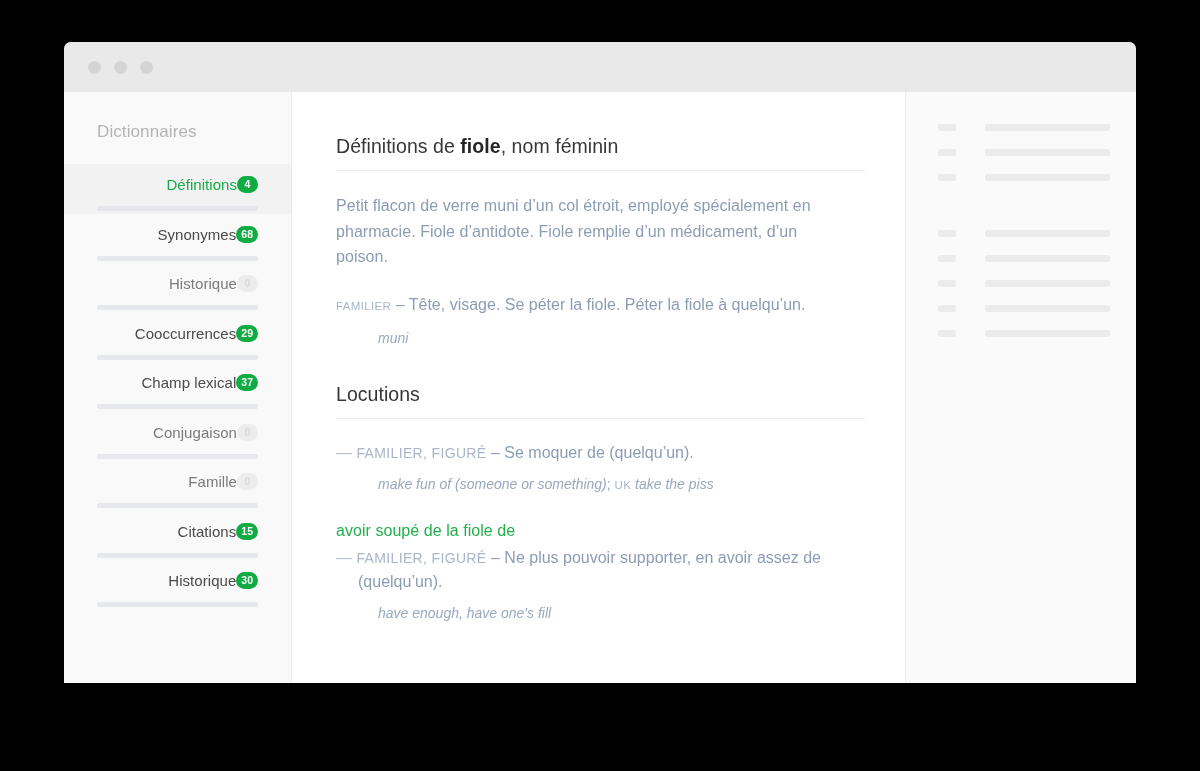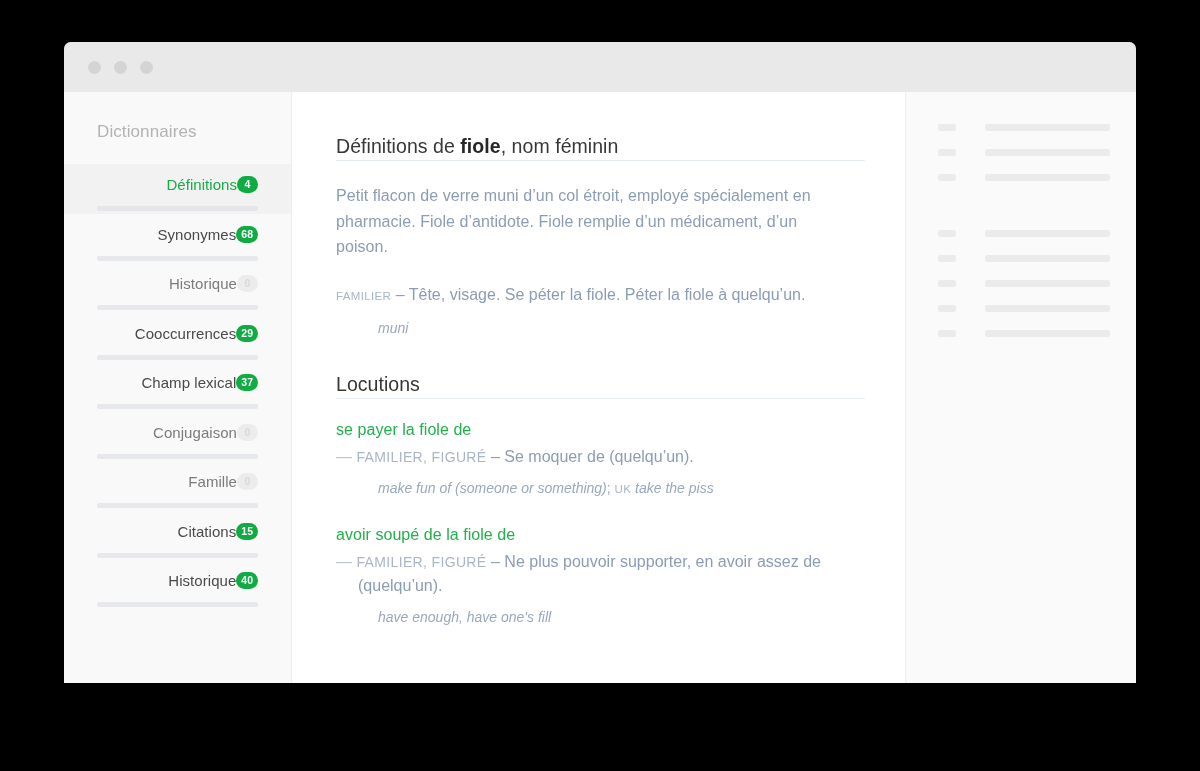--- a/index.html
+++ b/index.html
@@ -134,21 +134,21 @@
     background: #ffffff;
     padding: 30px 40px 0 44px;
     box-sizing: border-box;
     overflow: hidden;
   }
 
   .section-title {
     font-size: 19.5px;
     color: #373737;
     font-weight: 400;
-    padding-bottom: 2px;
+    padding-bottom: 12px;
     border-bottom: 1px solid #e7ecf3;
     letter-spacing: 0.05px;
   }
   .section-title b { font-weight: 700; color: #262626; }
 
   .def-block {
     margin-top: 22px;
   }
   .def-text {
     font-size: 16px;
@@ -321,21 +321,21 @@
           <div class="nav-row">
             <span class="nav-label">Citations</span>
             <span class="badge">15</span>
           </div>
           <div class="nav-underline"></div>
         </div>
 
         <div class="nav-item">
           <div class="nav-row">
             <span class="nav-label">Historique</span>
-            <span class="badge">40</span>
+            <span class="badge">30</span>
           </div>
           <div class="nav-underline"></div>
         </div>
       </nav>
 
       <main class="main">
 
         <h1 class="section-title"><span>Définitions de </span><b>fiole</b><span>, nom féminin</span></h1>
 
         <div class="def-block">
@@ -346,21 +346,20 @@
           <div class="def-line-2"><span class="smallcaps">FAMILIER</span>
             <span>–</span>
             <span>Tête, visage. Se péter la fiole. Péter la fiole à quelqu’un.</span>
           </div>
           <div class="trans-line">muni</div>
         </div>
 
         <h2 class="section-title locutions-title">Locutions</h2>
 
         <div class="loc-entry">
-          <div class="loc-term">se payer la fiole de</div>
           <div class="loc-def"><span class="dash">—</span>
             <span class="smallcaps">FAMILIER, FIGURÉ</span>
             <span>–</span>
             <span>Se moquer de (quelqu’un).</span>
           </div>
           <div class="trans-line"><span>make fun of (someone or something)</span><span class="sep">;</span>
             <span class="smallcaps">UK</span>
             <span>take the piss</span>
           </div>
         </div>

